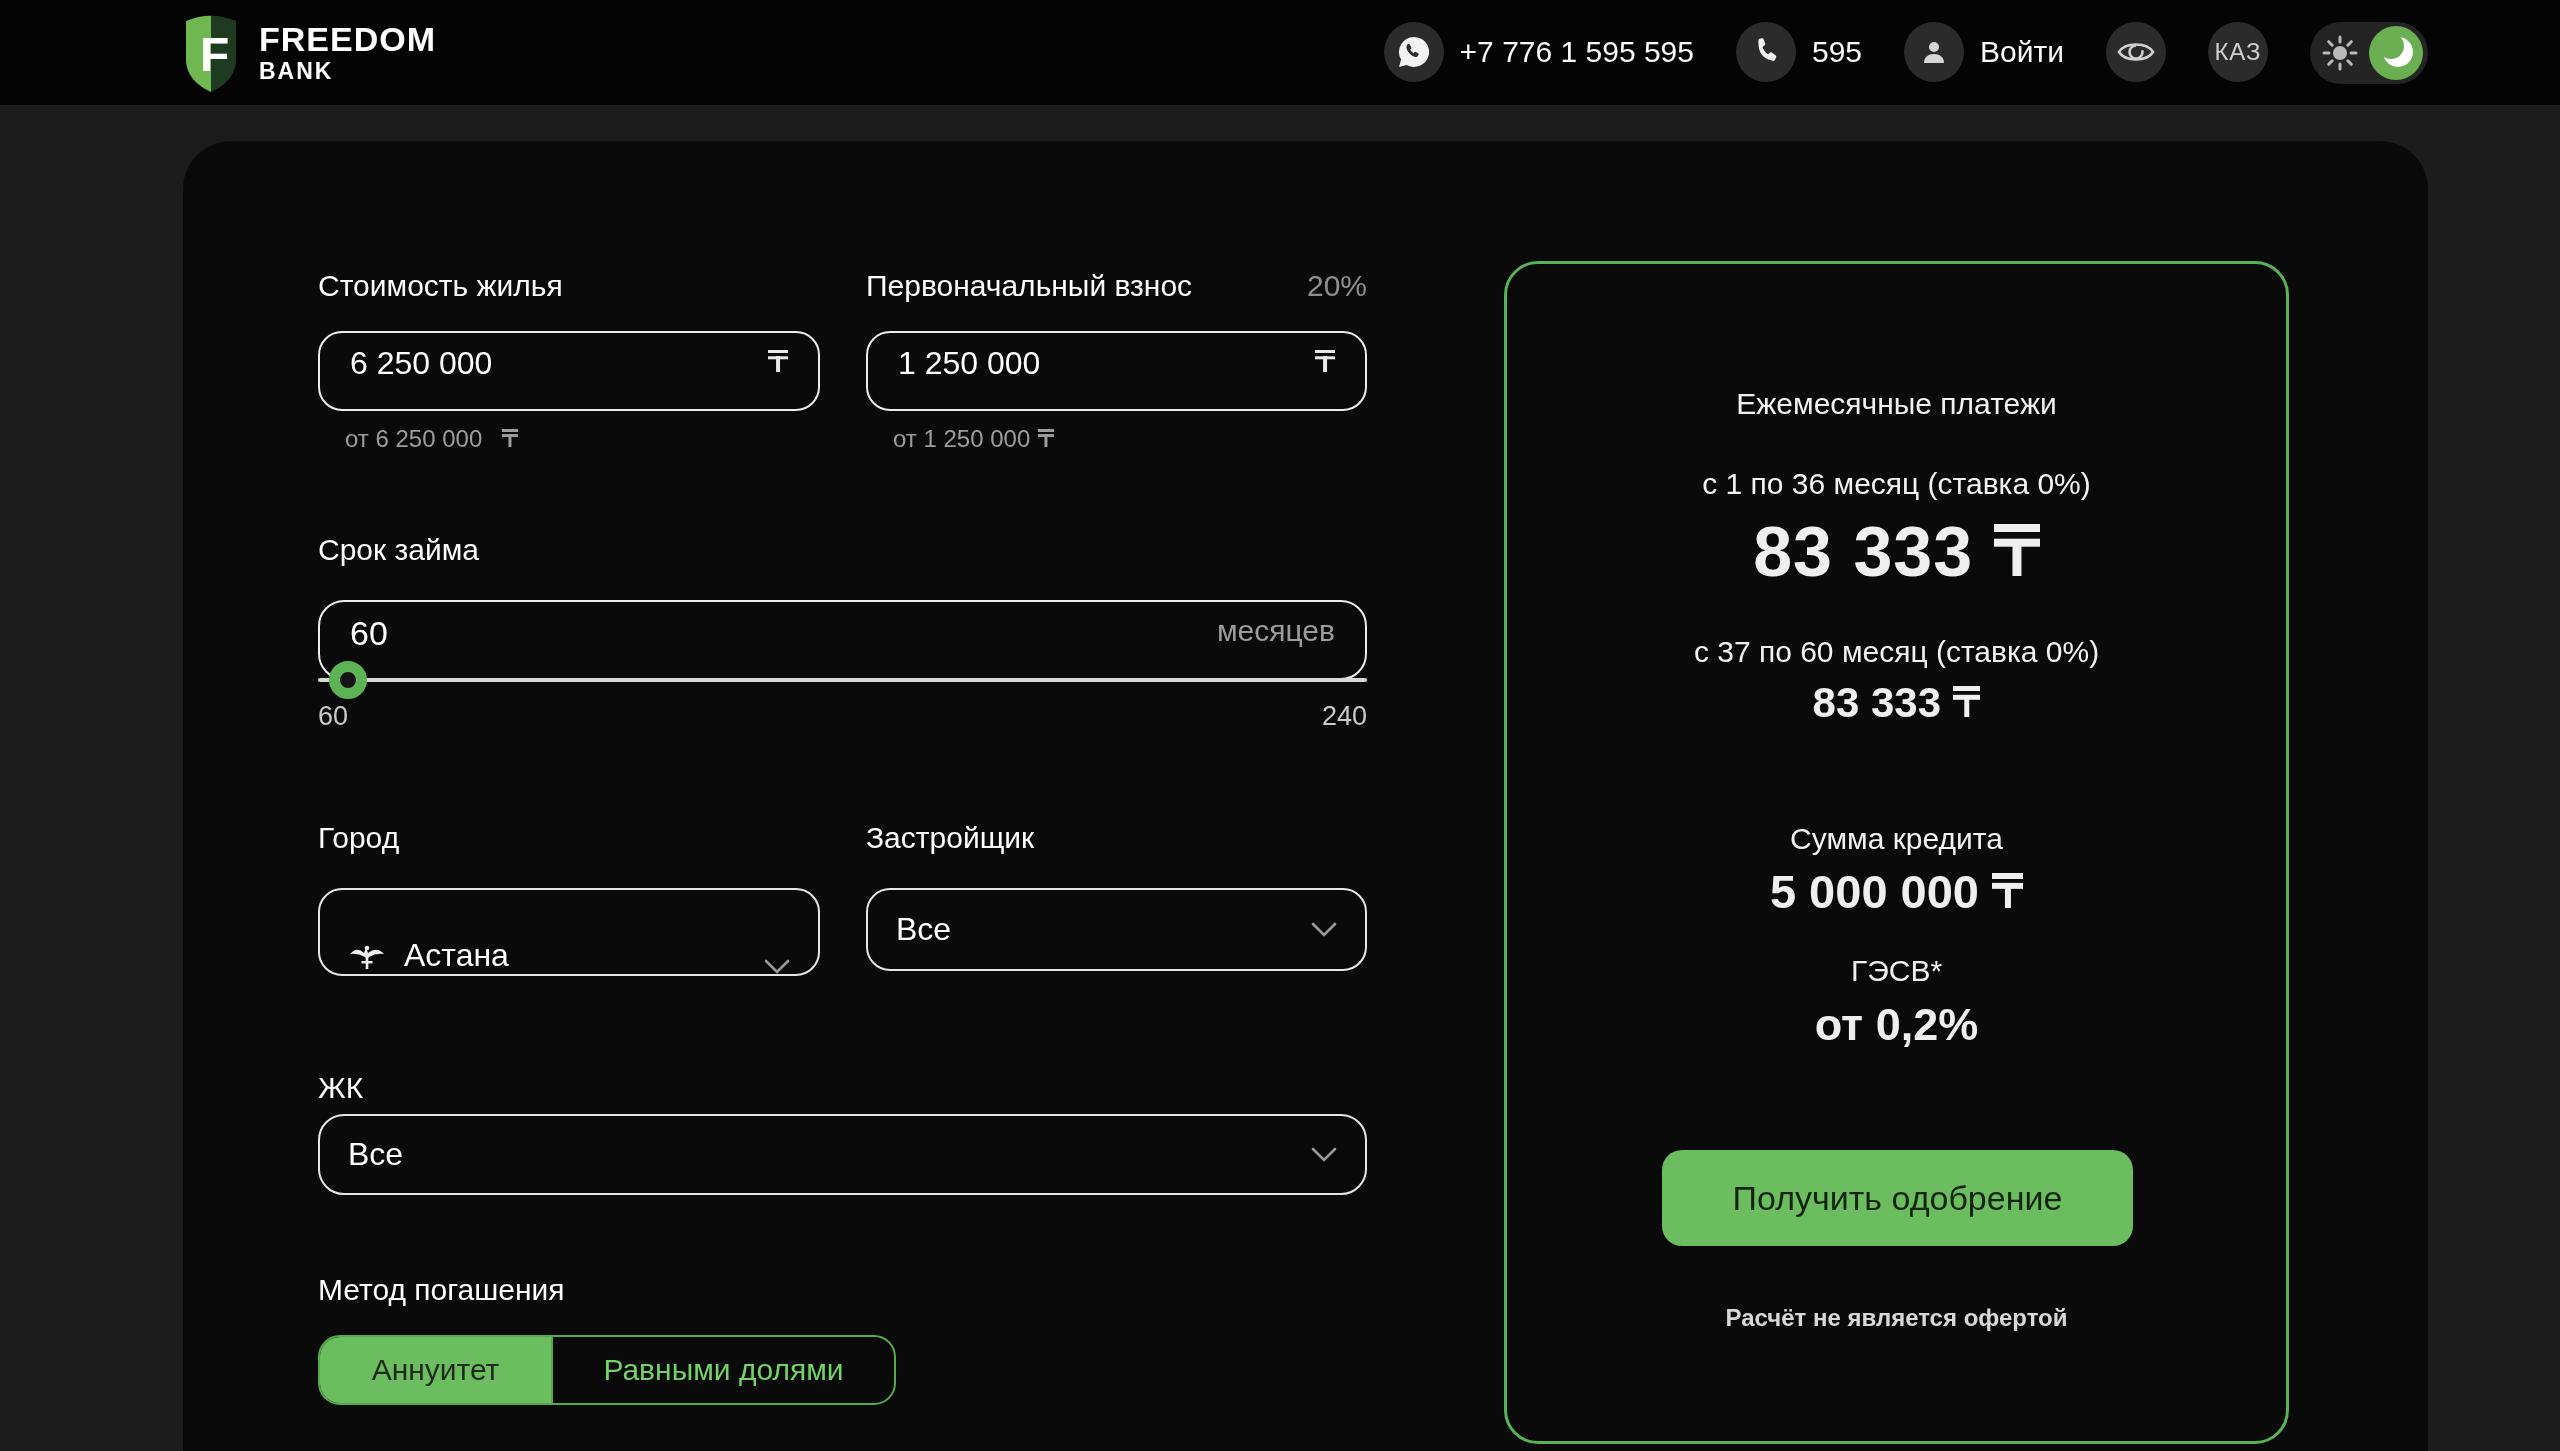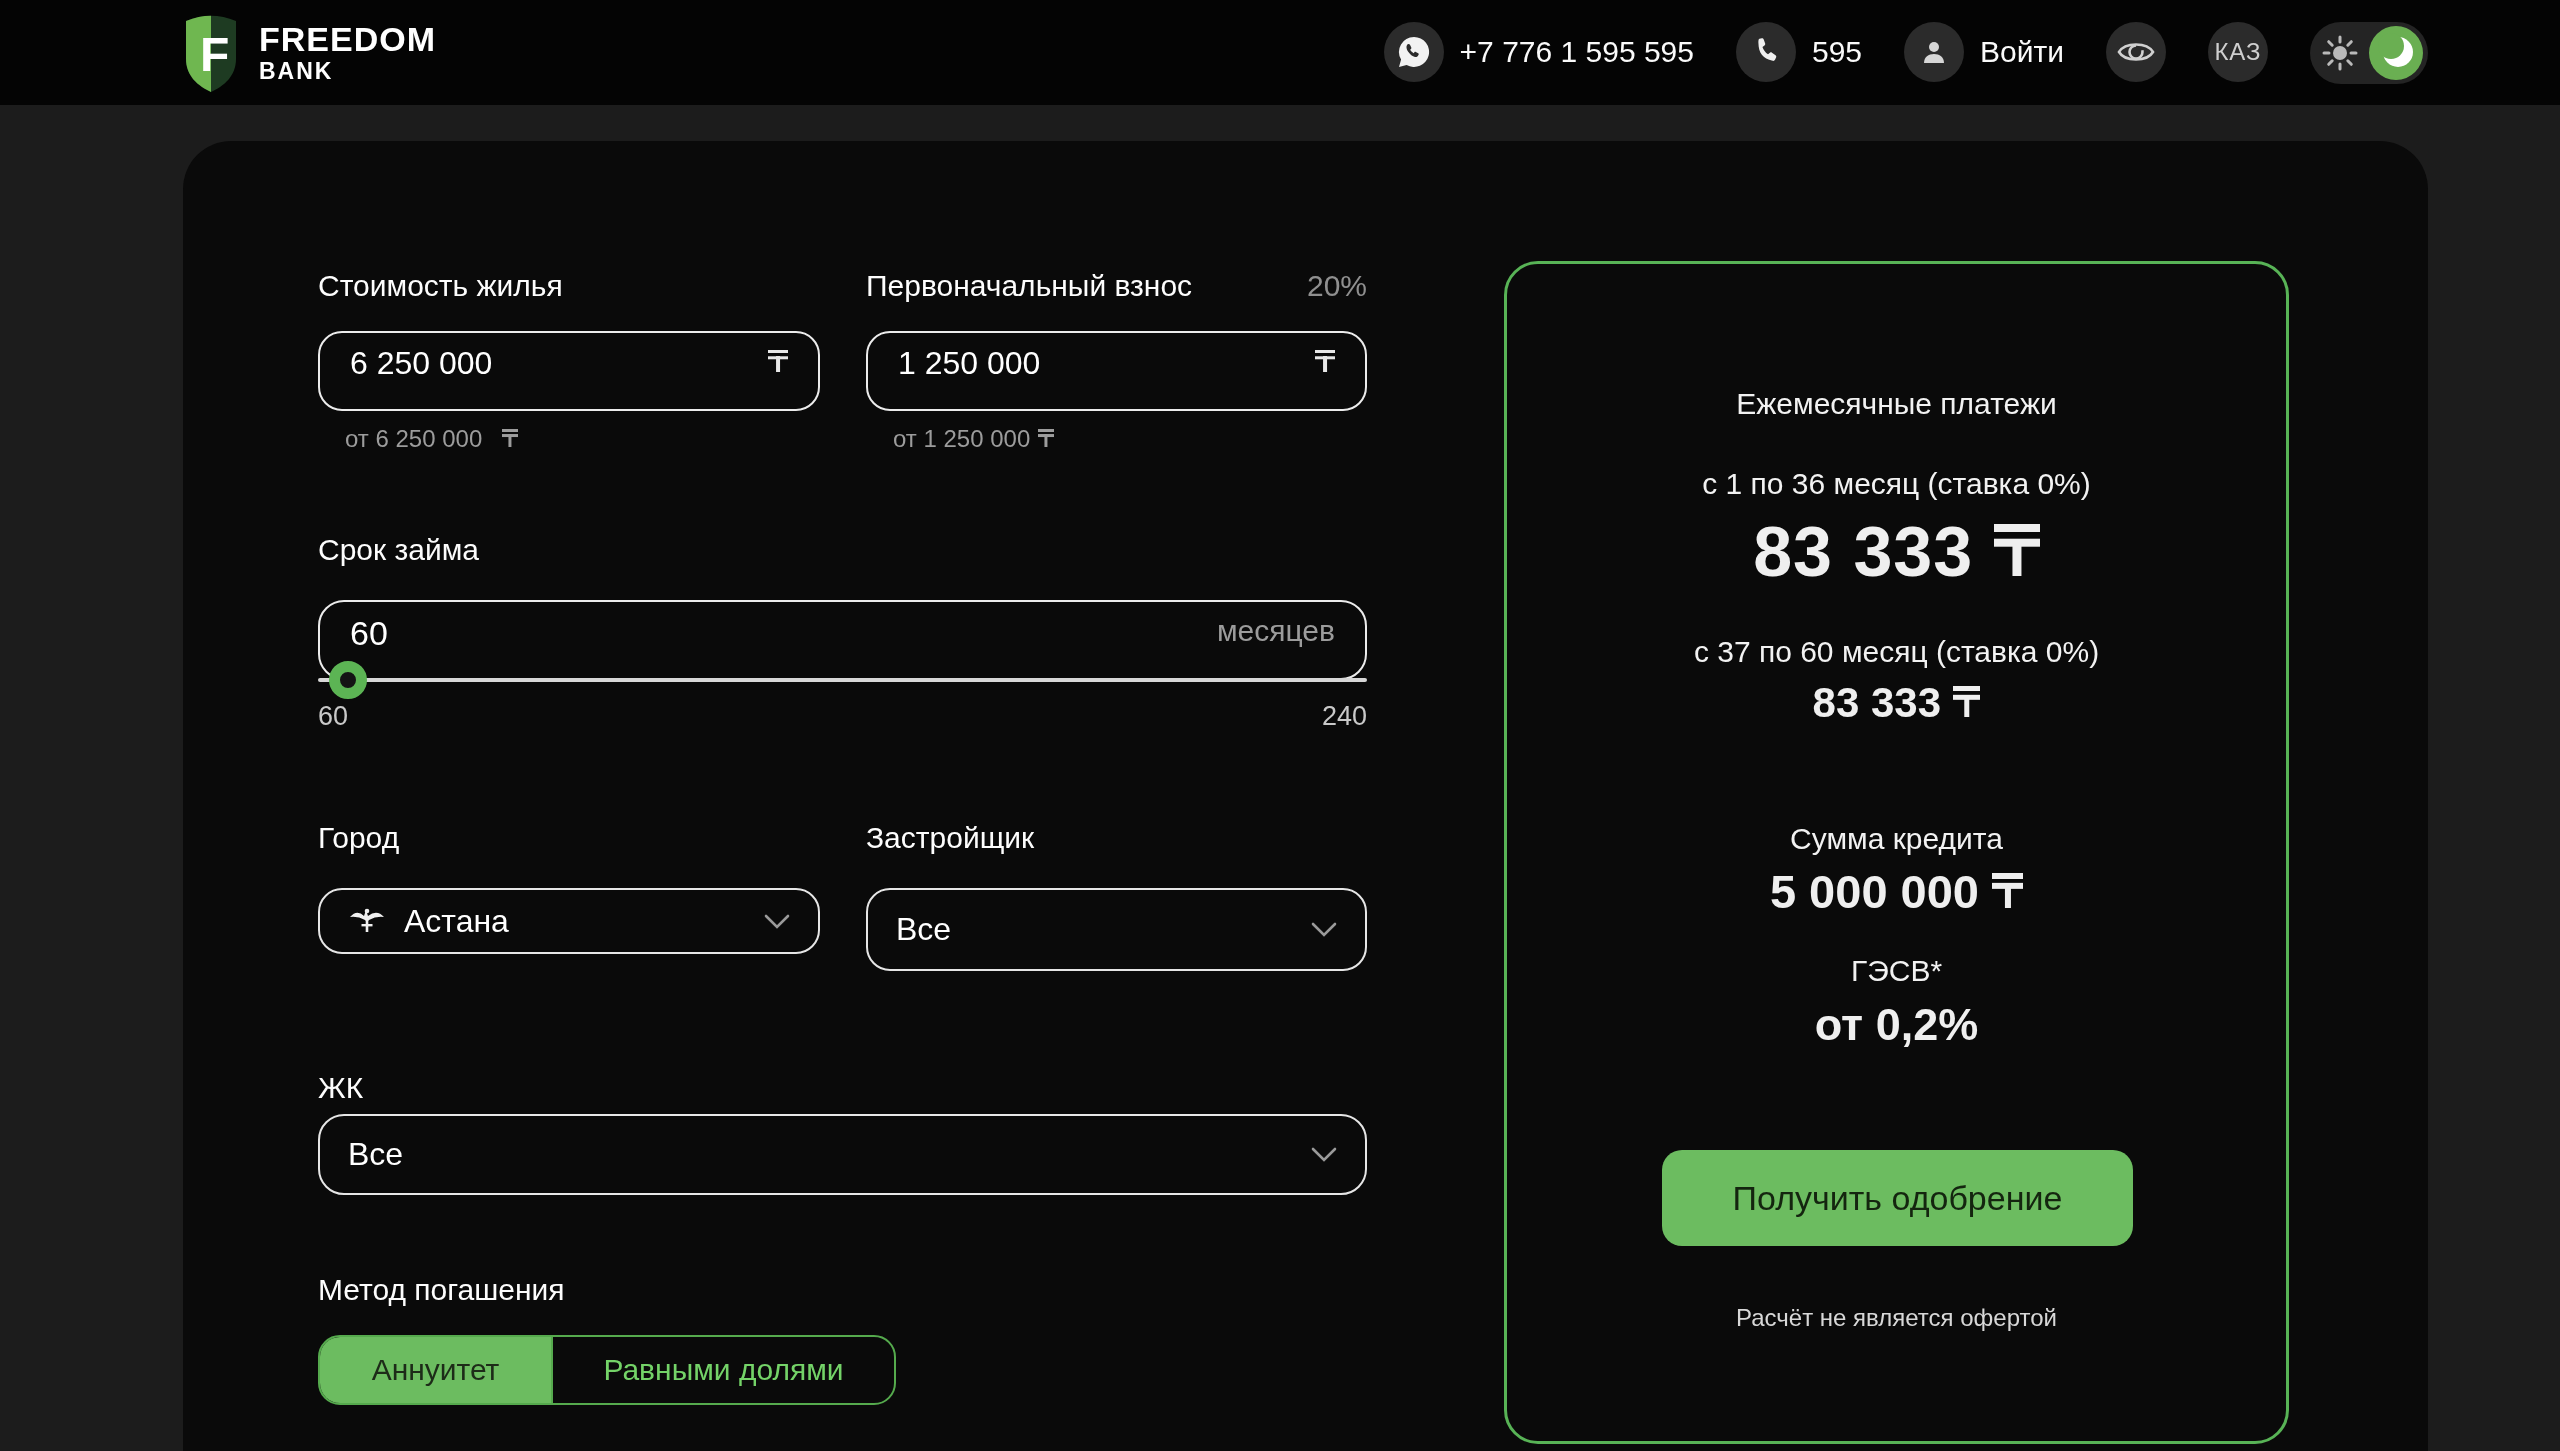--- a/index.html
+++ b/index.html
@@ -241,21 +241,21 @@
   </div>
   <div class="slider-track">
     <div class="slider-handle"></div>
   </div>
   <div class="slider-scale">
     <span>60</span>
     <span>240</span>
   </div>
 
   <div class="flabel" style="left:135px; top:680px;">Город</div>
-  <div class="dbox" style="left:135px; top:747px; width:502px; height:66px;">
+  <div class="dbox" style="left:135px; top:747px; width:502px; height:88px;align-items:flex-end;">
     <span>
       <svg width="38" height="32" viewBox="0 0 38 32">
         <path d="M2 12 Q9 4 16 11 L18 5 L20 11 Q29 4 36 12 Q28 11 21 15 L19 17 L17 15 Q10 11 2 12 Z" fill="#f0f0f0"></path>
         <rect x="17.7" y="13" width="2.6" height="14" fill="#f0f0f0"></rect>
         <rect x="13.5" y="19" width="11" height="2.4" fill="#f0f0f0"></rect>
         <circle cx="19" cy="6" r="2.3" fill="#f0f0f0"></circle>
       </svg>
     </span>
     <span class="dval">Астана</span>
     <span class="chev">
@@ -307,15 +307,15 @@
     <div class="cline c-label" style="top:558px;">Сумма кредита</div>
     <div class="cline c-credit" style="top:600px;">
       <span>5 000 000</span> <span class="tng"></span>
     </div>
 
     <div class="cline c-label" style="top:690px;">ГЭСВ*</div>
     <div class="cline c-gesv" style="top:735px;">от 0,2%</div>
 
     <button class="cta">Получить одобрение</button>
 
-    <div class="cline c-disc" style="top:1040px;">Расчёт не является офертой</div>
+    <div class="cline c-disc" style="top:1040px;font-weight:bold;">Расчёт не является офертой</div>
   </div>
 </div>
 
 </body></html>

